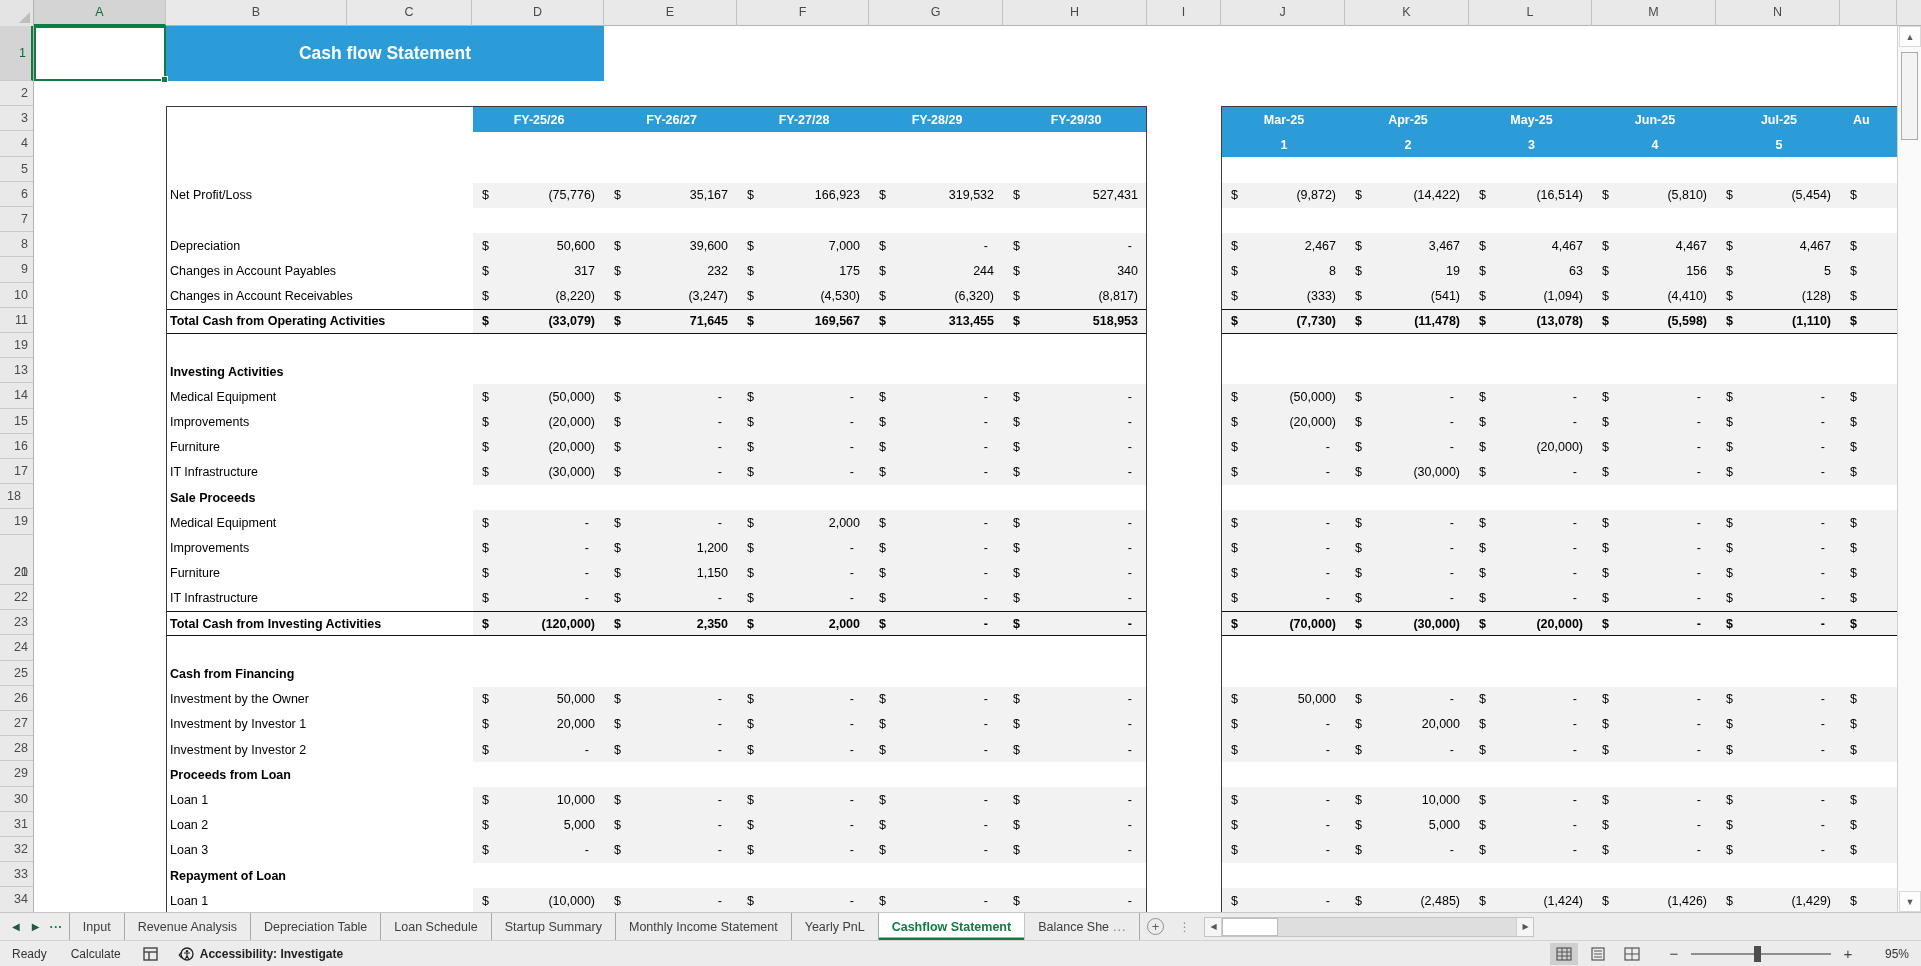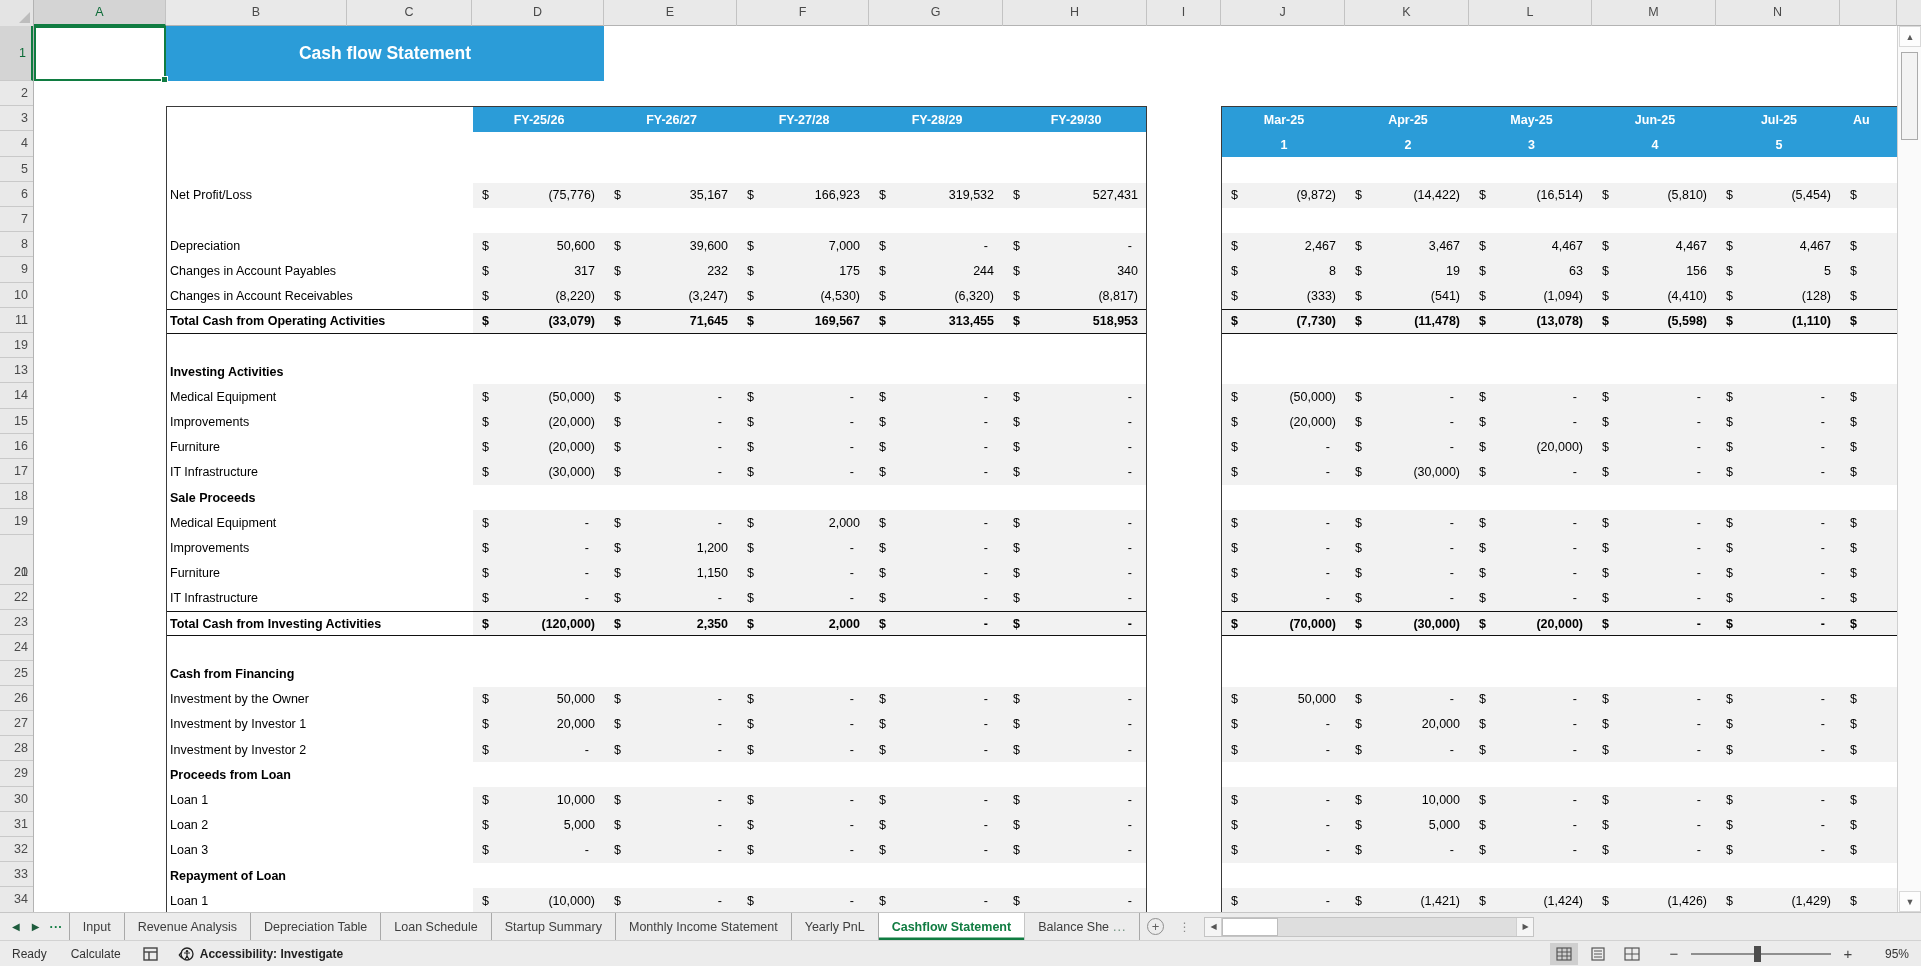--- a/index.html
+++ b/index.html
@@ -134,21 +134,21 @@
         <div class="rowhdr-cell" style="top: 206.2px; height: 25.2px; line-height: 25.2px;">8</div>
         <div class="rowhdr-cell" style="top: 231.4px; height: 25.2px; line-height: 25.2px;">9</div>
         <div class="rowhdr-cell" style="top: 256.6px; height: 25.2px; line-height: 25.2px;">10</div>
         <div class="rowhdr-cell" style="top: 281.8px; height: 25.2px; line-height: 25.2px;">11</div>
         <div class="rowhdr-cell" style="top: 307px; height: 25.2px; line-height: 25.2px;">19</div>
         <div class="rowhdr-cell" style="top: 332.2px; height: 25.2px; line-height: 25.2px;">13</div>
         <div class="rowhdr-cell" style="top: 357.4px; height: 25.2px; line-height: 25.2px;">14</div>
         <div class="rowhdr-cell" style="top: 382.6px; height: 25.2px; line-height: 25.2px;">15</div>
         <div class="rowhdr-cell" style="top: 407.8px; height: 25.2px; line-height: 25.2px;">16</div>
         <div class="rowhdr-cell" style="top: 433px; height: 25.2px; line-height: 25.2px;">17</div>
-        <div class="rowhdr-cell" style="top: 458.2px; height: 25.2px; line-height: 25.2px;">18</div>
+        <div class="rowhdr-cell" style="top: 458.2px; height: 25.2px; line-height: 25.2px; text-align: center;">18</div>
         <div class="rowhdr-cell" style="top: 483.4px; height: 25.2px; line-height: 25.2px;">19</div>
         <div class="rowhdr-cell" style="top: 534px; height: 25.2px; line-height: 25.2px;">20</div>
         <div class="rowhdr-cell" style="top: 533.8px; height: 25.2px; line-height: 25.2px;">21</div>
         <div class="rowhdr-cell" style="top: 559px; height: 25.2px; line-height: 25.2px;">22</div>
         <div class="rowhdr-cell" style="top: 584.2px; height: 25.2px; line-height: 25.2px;">23</div>
         <div class="rowhdr-cell" style="top: 609.4px; height: 25.2px; line-height: 25.2px;">24</div>
         <div class="rowhdr-cell" style="top: 634.6px; height: 25.2px; line-height: 25.2px;">25</div>
         <div class="rowhdr-cell" style="top: 659.8px; height: 25.2px; line-height: 25.2px;">26</div>
         <div class="rowhdr-cell" style="top: 685px; height: 25.2px; line-height: 25.2px;">27</div>
         <div class="rowhdr-cell" style="top: 710.2px; height: 25.2px; line-height: 25.2px;">28</div>
@@ -1242,21 +1242,21 @@
       </div>
       <div class="row" style="top: 756px; height: 25.2px;"></div>
       <div class="row" style="top: 781.2px; height: 25.2px;">
         <div class="stripe" style="left: 0px; right: 0px;"></div>
         <div class="cell" style="left: 0px; width: 124px;">
           <span class="d">$</span>
           <span class="v dash">-</span>
         </div>
         <div class="cell" style="left: 124px; width: 124px;">
           <span class="d">$</span>
-          <span class="v">(1,421)</span>
+          <span class="v">(2,485)</span>
         </div>
         <div class="cell" style="left: 248px; width: 123px;">
           <span class="d">$</span>
           <span class="v">(1,424)</span>
         </div>
         <div class="cell" style="left: 371px; width: 124px;">
           <span class="d">$</span>
           <span class="v">(1,426)</span>
         </div>
         <div class="cell" style="left: 495px; width: 124px;">

